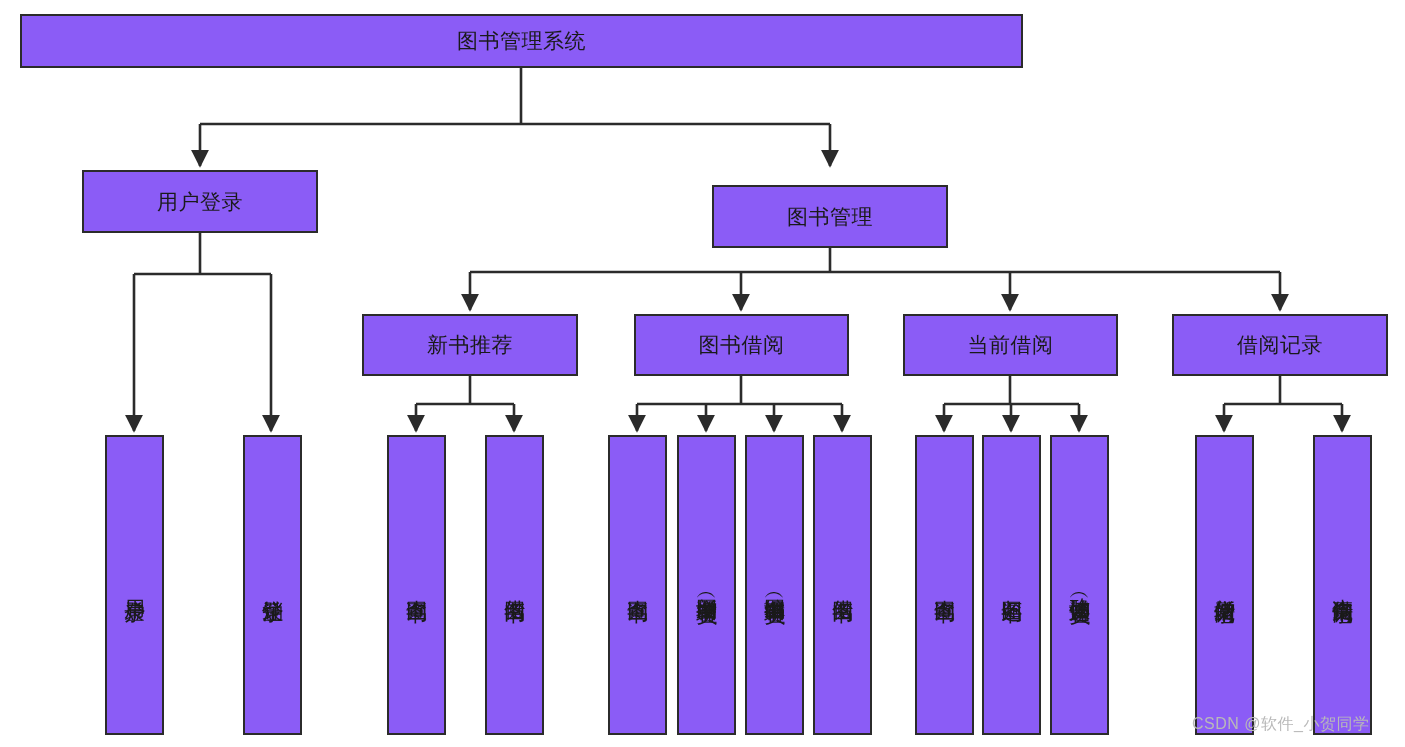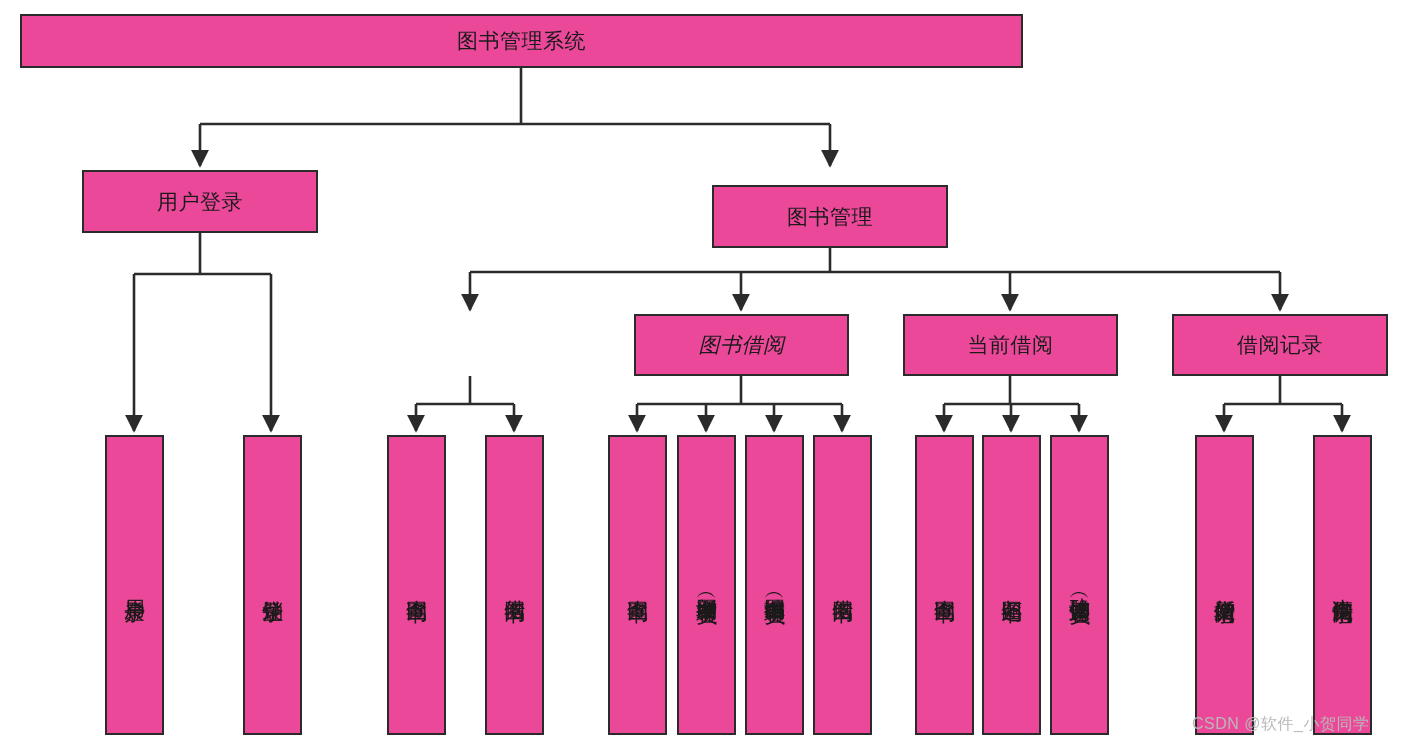--- a/index.html
+++ b/index.html
@@ -13,21 +13,21 @@
   #canvas {
     position: relative;
     width: 1405px;
     height: 747px;
     background: #ffffff;
     overflow: hidden;
   }
   .node {
     position: absolute;
     box-sizing: border-box;
-    background: #ec4899;
+    background: #8b5cf6;
     border: 2px solid #2b2b2b;
     display: flex;
     align-items: center;
     justify-content: center;
     color: #1a1a1a;
   }
   .node-h {
     font-size: 21px;
     line-height: 1.2;
     letter-spacing: 0.5px;
@@ -128,21 +128,24 @@
     <span>图书管理系统</span>
   </div>
 
   <div class="node node-h" style="left:82px; top:170px; width:236px; height:63px;">
     <span>用户登录</span>
   </div>
   <div class="node node-h" style="left:712px; top:185px; width:236px; height:63px;">
     <span>图书管理</span>
   </div>
 
-  <div class="node node-h" style="left:634px; top:314px; width:215px; height:62px;font-style:italic;">
+  <div class="node node-h" style="left:362px; top:314px; width:216px; height:62px;">
+    <span>新书推荐</span>
+  </div>
+  <div class="node node-h" style="left:634px; top:314px; width:215px; height:62px;">
     <span>图书借阅</span>
   </div>
   <div class="node node-h" style="left:1172px; top:314px; width:216px; height:62px;">
     <span>借阅记录</span>
   </div>
   <div class="node node-h" style="left:903px; top:314px; width:215px; height:62px;">
     <span>当前借阅</span>
   </div>
 
   <div class="node node-v" style="left:105px; top:435px; width:59px; height:300px;">

